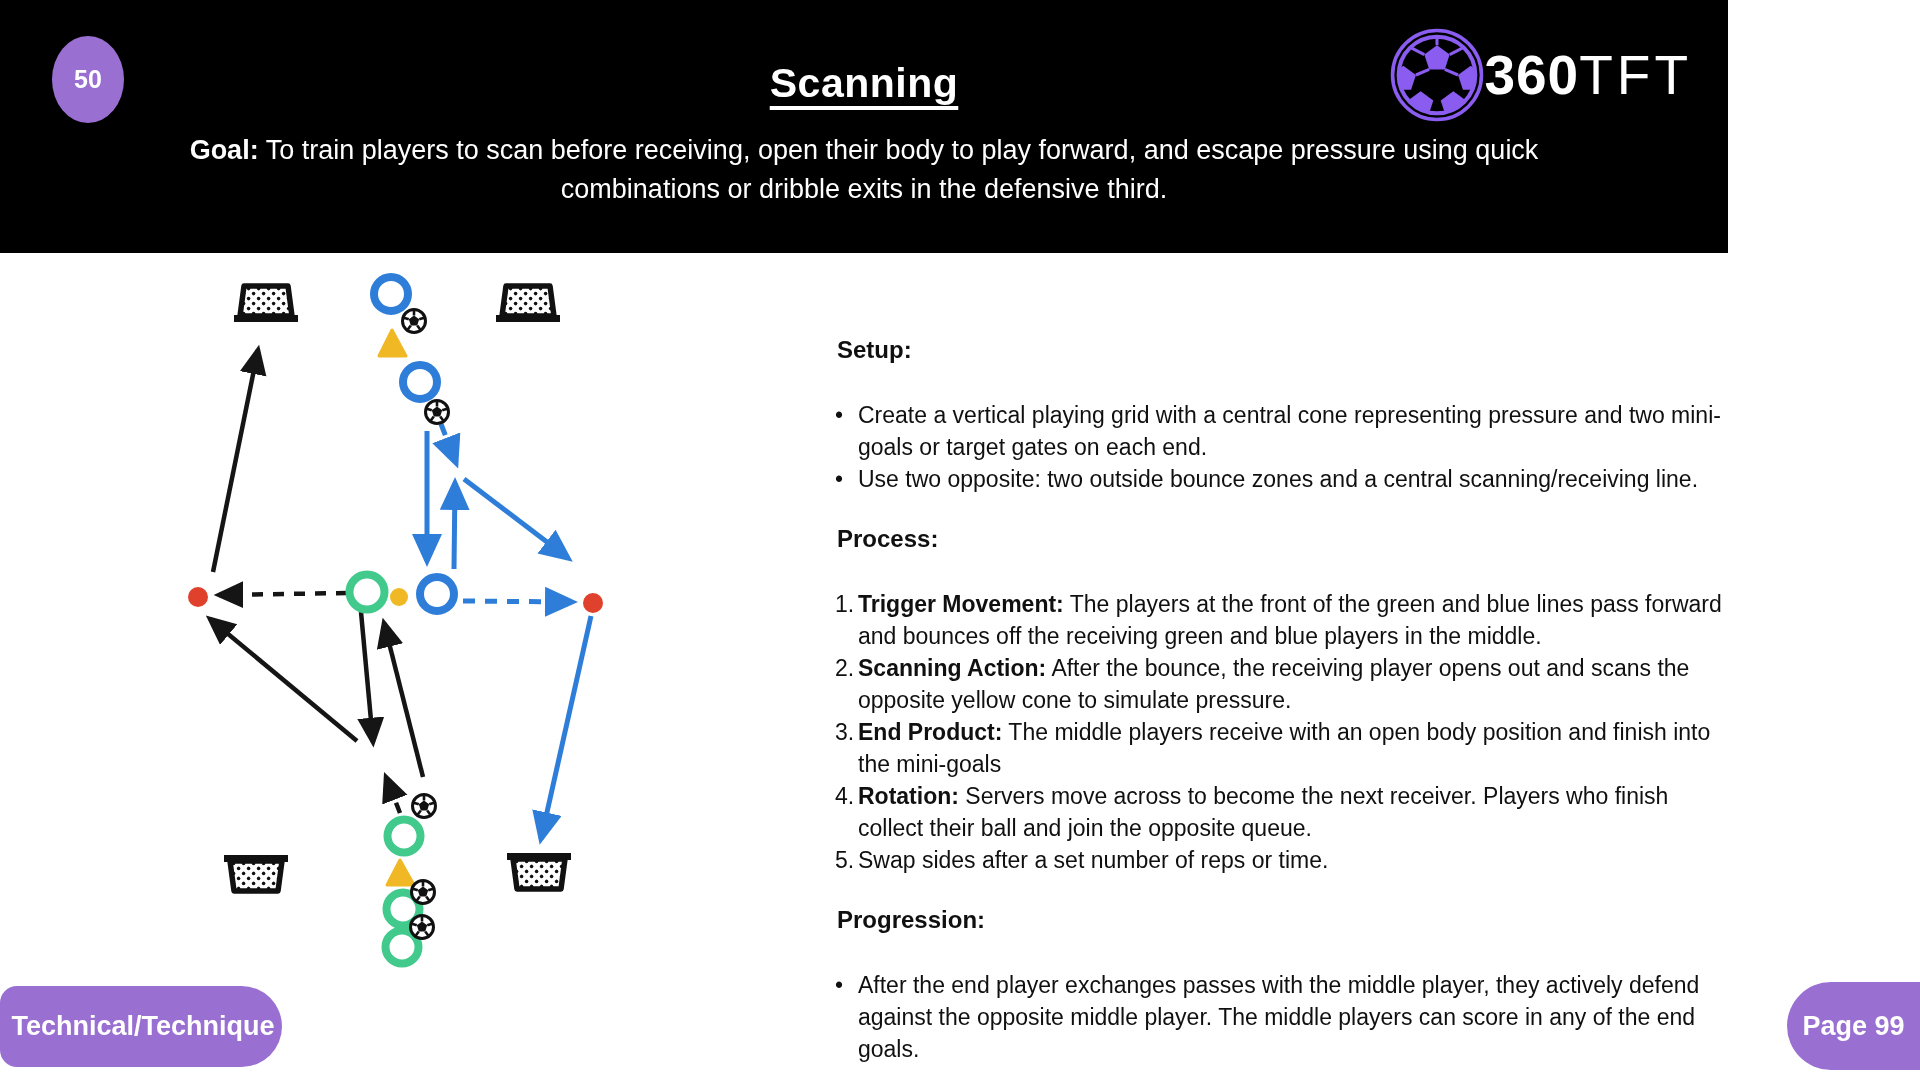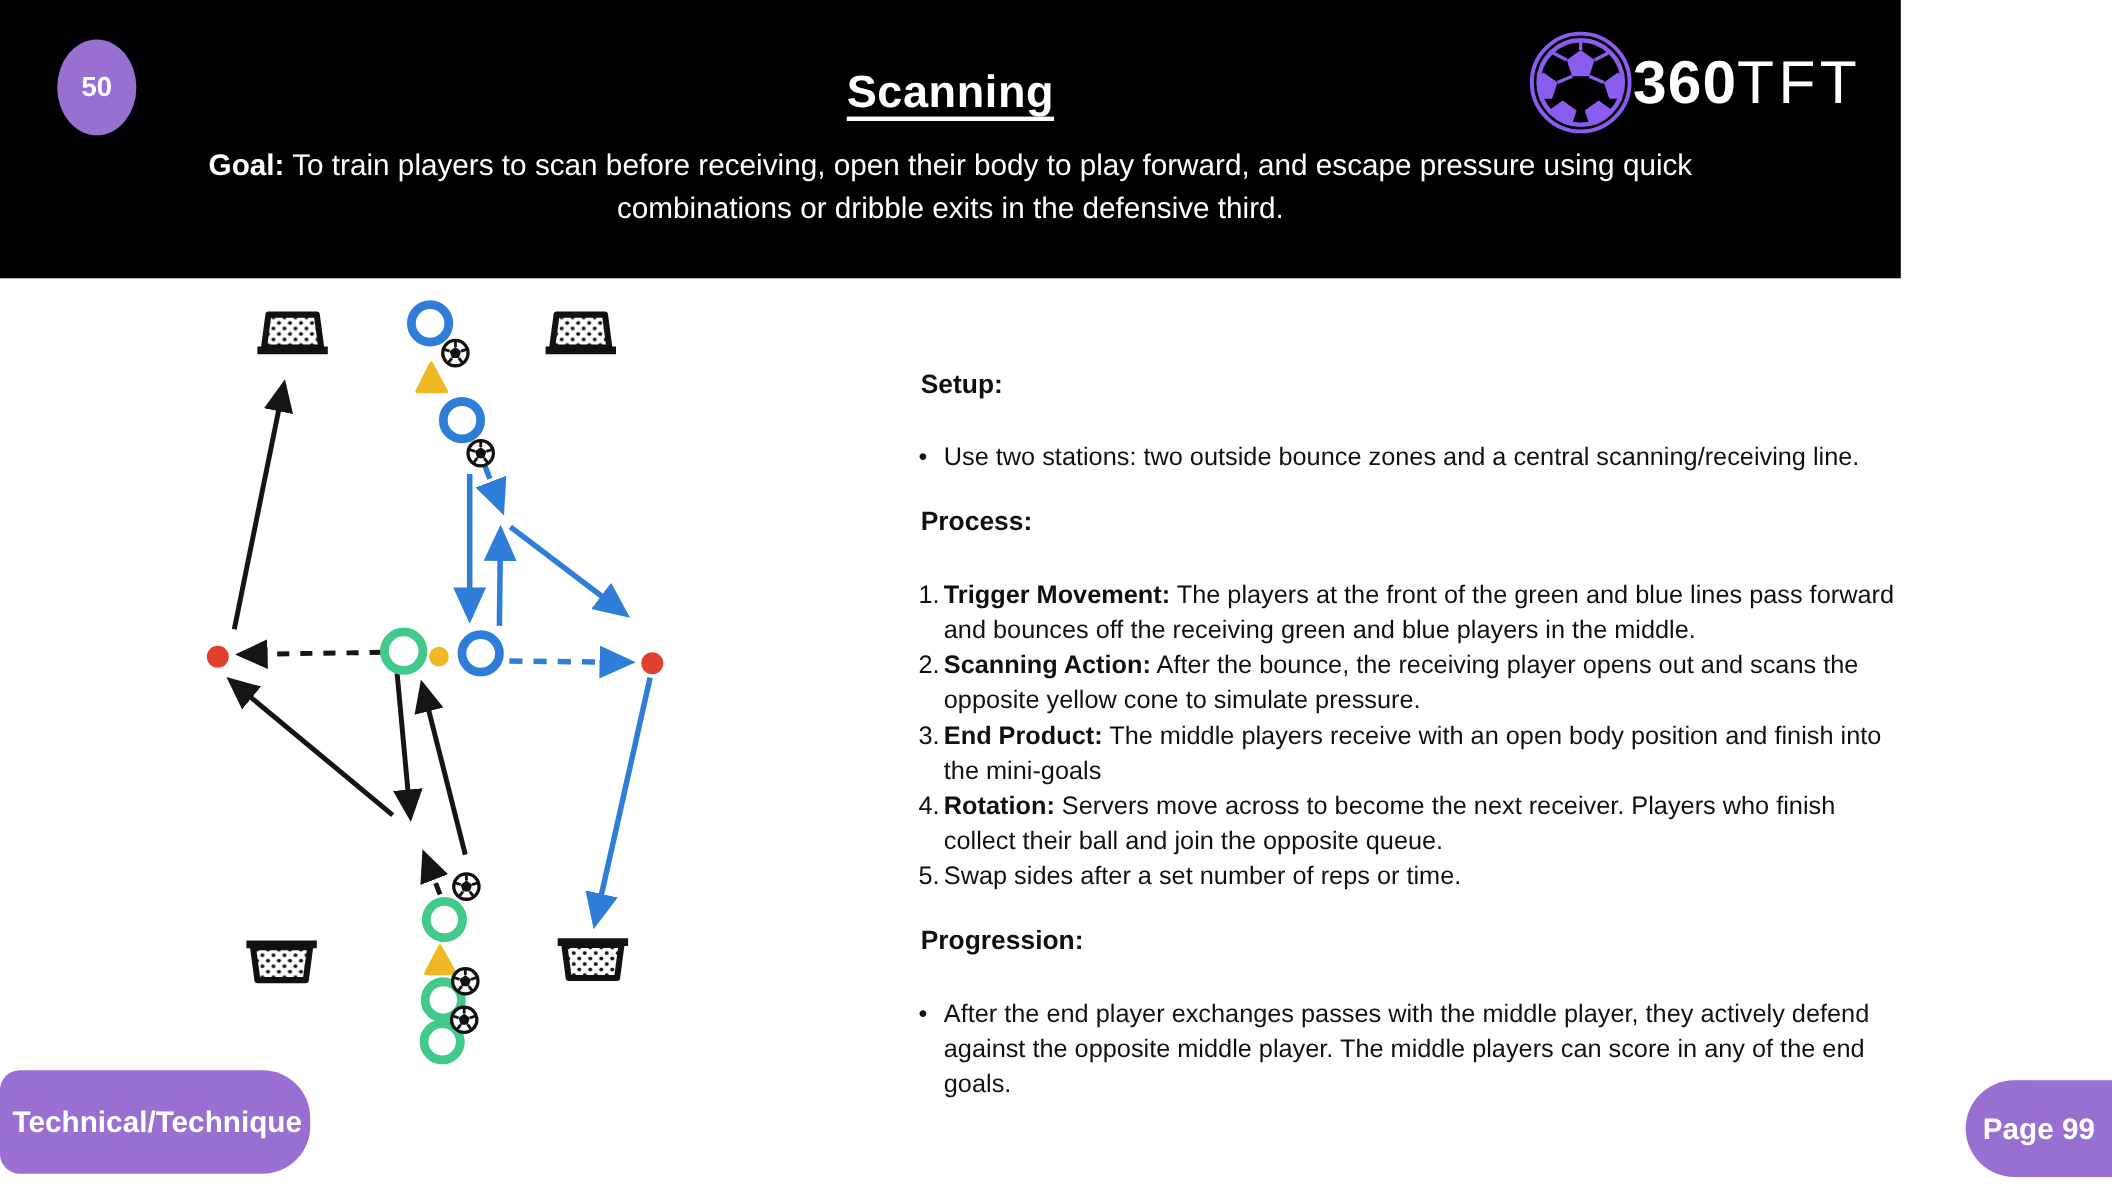--- a/index.html
+++ b/index.html
@@ -47,21 +47,21 @@
   .li .mark { flex:0 0 23px; }
   .li.bullet .mark::before { content:"\2022"; }
   .li p { margin:0; }
   .li p b { font-weight:bold; }
 
   
   .pill {
     position:absolute; background:var(--purple); color:#fff; font-weight:bold; font-size:27px;
     display:flex; align-items:center; justify-content:center;
   }
-  .pill.cat  { left:0; bottom:13px; width:278px; height:94px; border-radius:18px 43px 43px 18px; padding-left:4px; }
+  .pill.cat  { left:0; bottom:13px; width:278px; height:81px; border-radius:18px 43px 43px 18px; padding-left:4px; }
   .pill.page { right:0; bottom:10px; width:133px; height:88px; border-radius:44px 0 0 44px; }
 </style>
 </head>
 <body>
 
 <header class="top-band">
   <div class="badge-circle">
     <span>50</span>
   </div>
 
@@ -172,21 +172,25 @@
   <use href="#ball" x="423" y="892"></use>
   <use href="#ball" x="422" y="927"></use>
 </svg>
 
 <section class="text-col">
 
   <h3 class="sec-heading">Setup:</h3>
   <div class="group">
     <div class="li bullet">
         <span class="mark"></span>
-        <p>Use two stations: two outside bounce zones and a central scanning/receiving line.</p>
+        <p>Create a vertical playing grid with a central cone representing pressure and two mini-goals or target gates on each end.</p>
+      </div>
+    <div class="li bullet">
+        <span class="mark"></span>
+        <p>Use two opposite: two outside bounce zones and a central scanning/receiving line.</p>
       </div>
   </div>
 
   <h3 class="sec-heading">Process:</h3>
   <div class="group">
     <div class="li">
         <span class="mark">1.</span>
         <p><b>Trigger Movement:</b><span> The players at the front of the green and blue lines pass forward and bounces off the receiving green and blue players in the middle.</span></p>
       </div>
     <div class="li">

